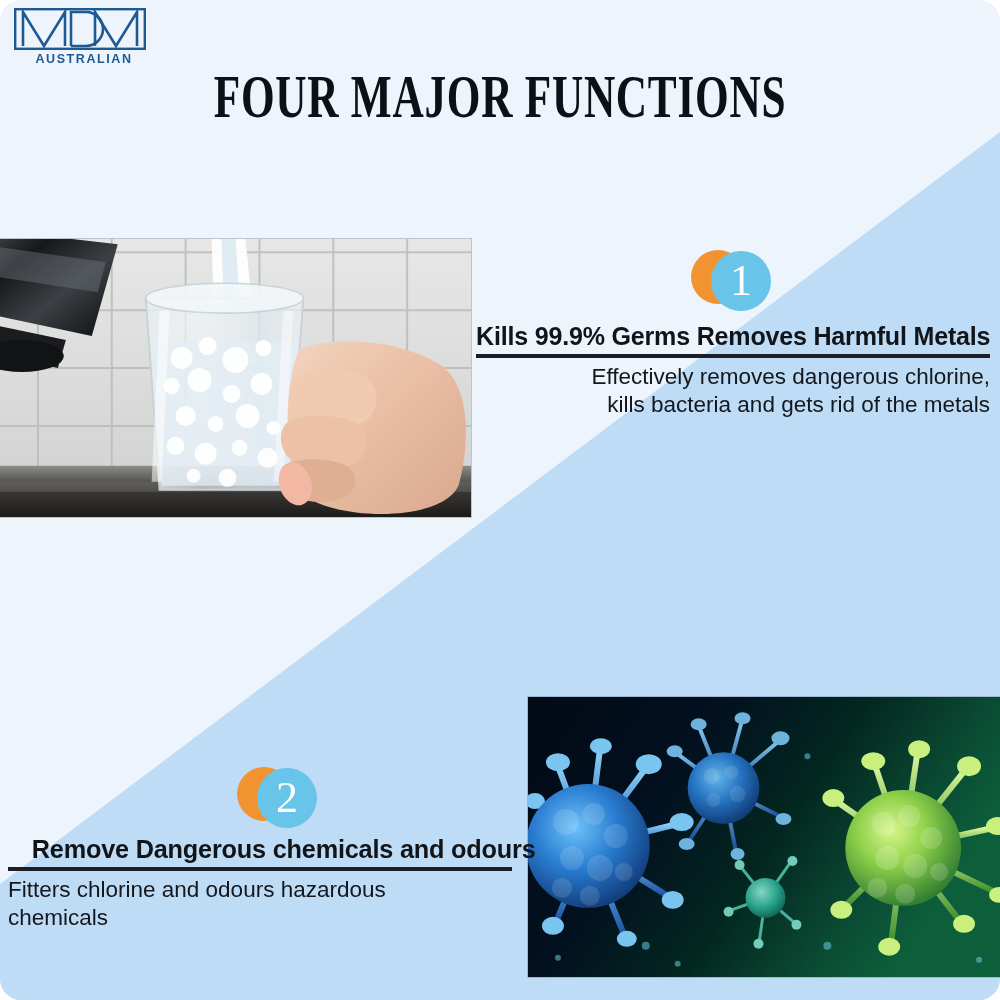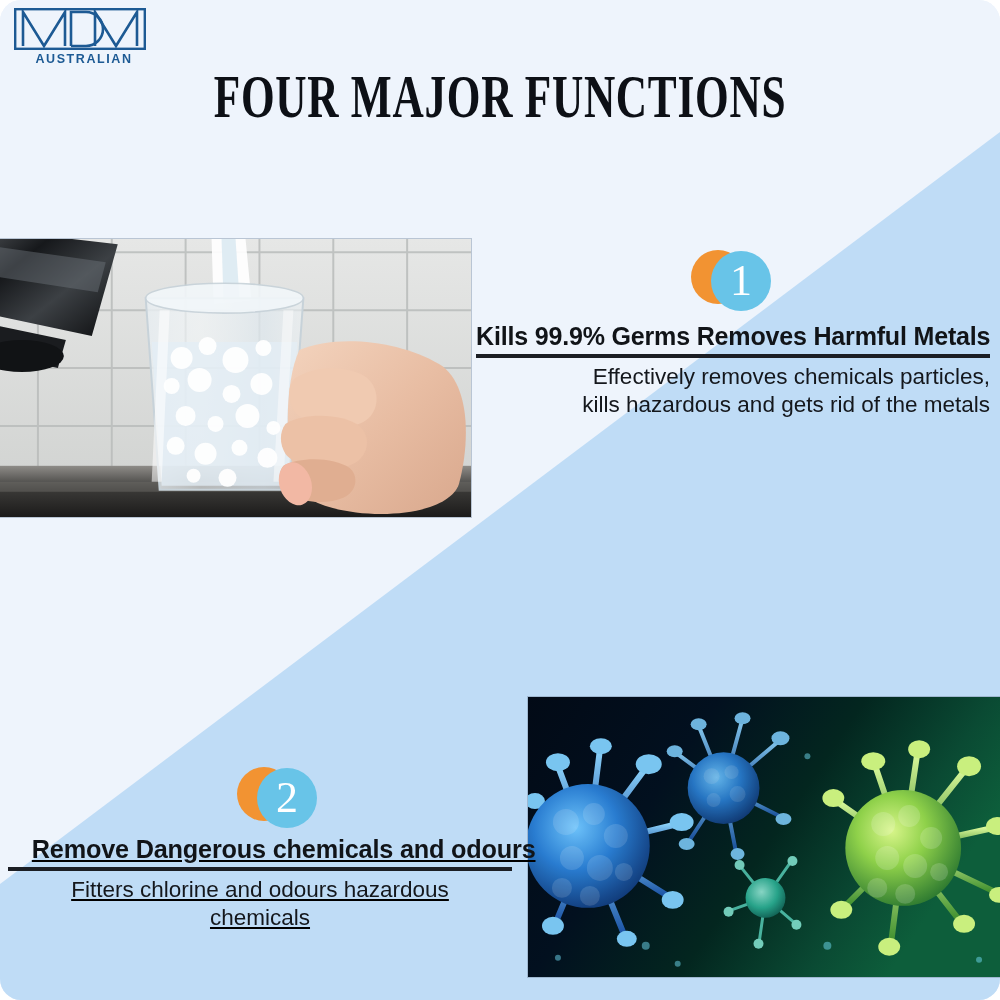--- a/index.html
+++ b/index.html
@@ -106,21 +106,21 @@
   #badge-1 { left: 686px; top: 245px; }
   #badge-2 { left: 232px; top: 762px; }
   .badge svg { display: block; width: 100%; height: 100%; }
 
   
   .feature {
     position: absolute;
     z-index: 5;
   }
   #feature-1 { left: 476px; top: 322px; width: 514px; text-align: right; }
-  #feature-2 { left: 8px;  top: 835px; width: 504px; text-align: center; text-decoration: underline; }
+  #feature-2 { left: 8px;  top: 835px; width: 504px; text-align: left; }
 
   .feature-heading {
     font-family: "Liberation Sans", sans-serif;
     font-weight: bold;
     font-size: 26.5px;
     color: #111418;
     line-height: 1.08;
     letter-spacing: -0.2px;
     white-space: nowrap;
     transform-origin: left center;
@@ -272,22 +272,22 @@
       <circle cx="32" cy="32" r="27" fill="#f29332"></circle>
       <circle cx="55" cy="36" r="30" fill="#68c4e8"></circle>
       <text x="55" y="50" text-anchor="middle" font-family="Liberation Serif, serif" font-size="44" fill="#ffffff">1</text>
     </svg>
   </div>
 
   <div class="feature" id="feature-1">
     <div class="feature-heading" style="transform: scaleX(0.944853);">Kills 99.9% Germs Removes Harmful Metals</div>
     <div class="feature-rule"></div>
     <div class="feature-body">
-      <span class="line">Effectively removes chemicals particles,</span>
-      <span class="line">kills hazardous and gets rid of the metals</span>
+      <span class="line">Effectively removes dangerous chlorine,</span>
+      <span class="line">kills bacteria and gets rid of the metals</span>
     </div>
   </div>
 
   <div class="badge" id="badge-2">
     <svg viewBox="0 0 94 70">
       <circle cx="32" cy="32" r="27" fill="#f29332"></circle>
       <circle cx="55" cy="36" r="30" fill="#68c4e8"></circle>
       <text x="55" y="50" text-anchor="middle" font-family="Liberation Serif, serif" font-size="44" fill="#ffffff">2</text>
     </svg>
   </div>

